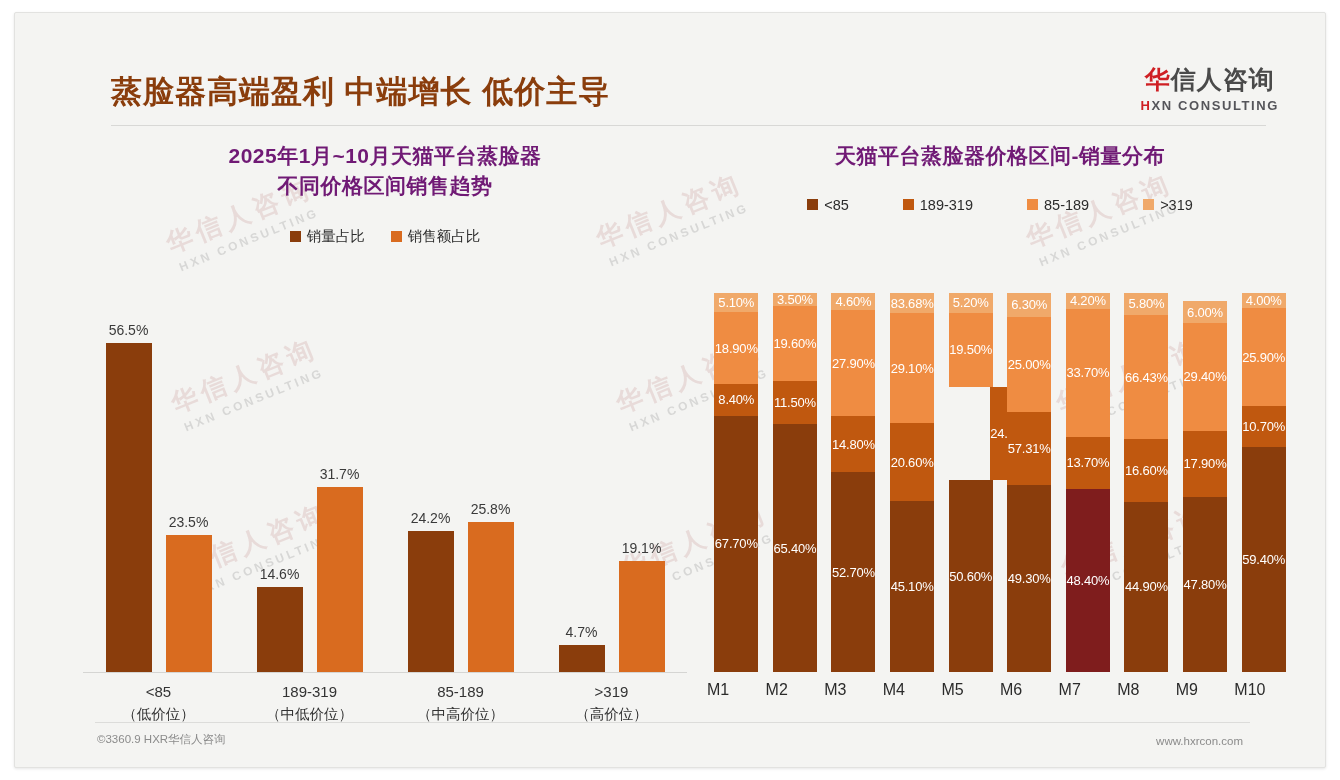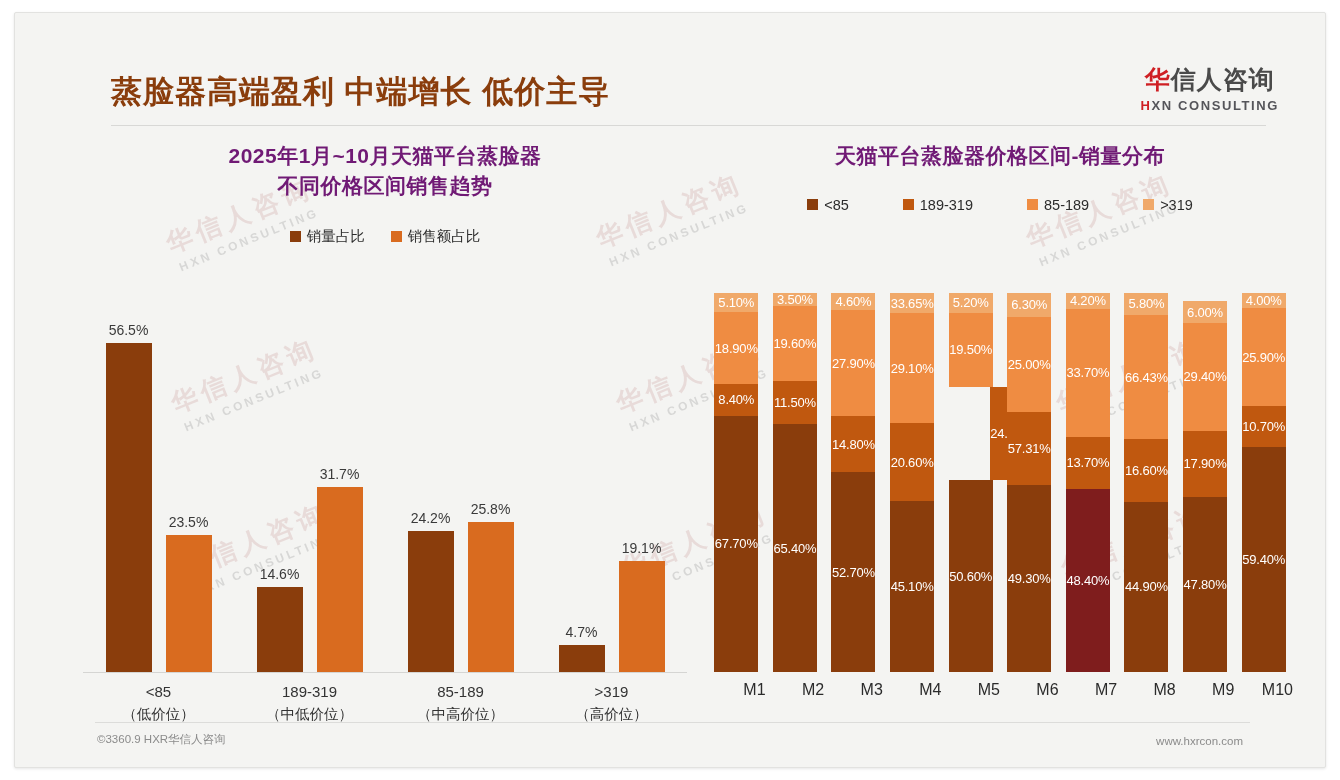--- a/index.html
+++ b/index.html
@@ -135,21 +135,21 @@
     display: flex; align-items: center; justify-content: center;
   }
   .seg-label {
     font-size: 13px; color: #ffffff; white-space: nowrap;
     position: absolute; left: 50%; transform: translateX(-50%);
     letter-spacing: -.2px;
   }
   .xlabels-right {
     position: absolute; left: 12px; top: 540px; width: 586px; display: flex;
   }
-  .xlabel-r { flex: 1; text-align: right; font-size: 16px; color: #2b2b2b; }
+  .xlabel-r { flex: 1; text-align: left; font-size: 16px; color: #2b2b2b; }
 
   
   .footer-rule {
     position: absolute; left: 80px; bottom: 44px; width: 1155px; height: 1px;
     background: #dcdcda;
   }
   .footer-left {
     position: absolute; left: 82px; bottom: 20px;
     font-size: 11.5px; color: #8b8b8b;
   }
@@ -349,21 +349,21 @@
                 <span class="seg-label">14.80%</span>
               </div>
               <div class="seg" style="height: 52.7%; background: rgb(138, 61, 12);">
                 <span class="seg-label">52.70%</span>
               </div>
             </div>
           </div>
           <div class="stack-col">
             <div class="stack">
               <div class="seg" style="height: 5.29471%; background: rgb(240, 169, 106);">
-                <span class="seg-label">33.65%</span>
+                <span class="seg-label">83.68%</span>
               </div>
               <div class="seg" style="height: 29.0709%; background: rgb(239, 140, 66);">
                 <span class="seg-label">29.10%</span>
               </div>
               <div class="seg" style="height: 20.5794%; background: rgb(192, 88, 15);">
                 <span class="seg-label">20.60%</span>
               </div>
               <div class="seg" style="height: 45.0549%; background: rgb(138, 61, 12);">
                 <span class="seg-label">45.10%</span>
               </div>

